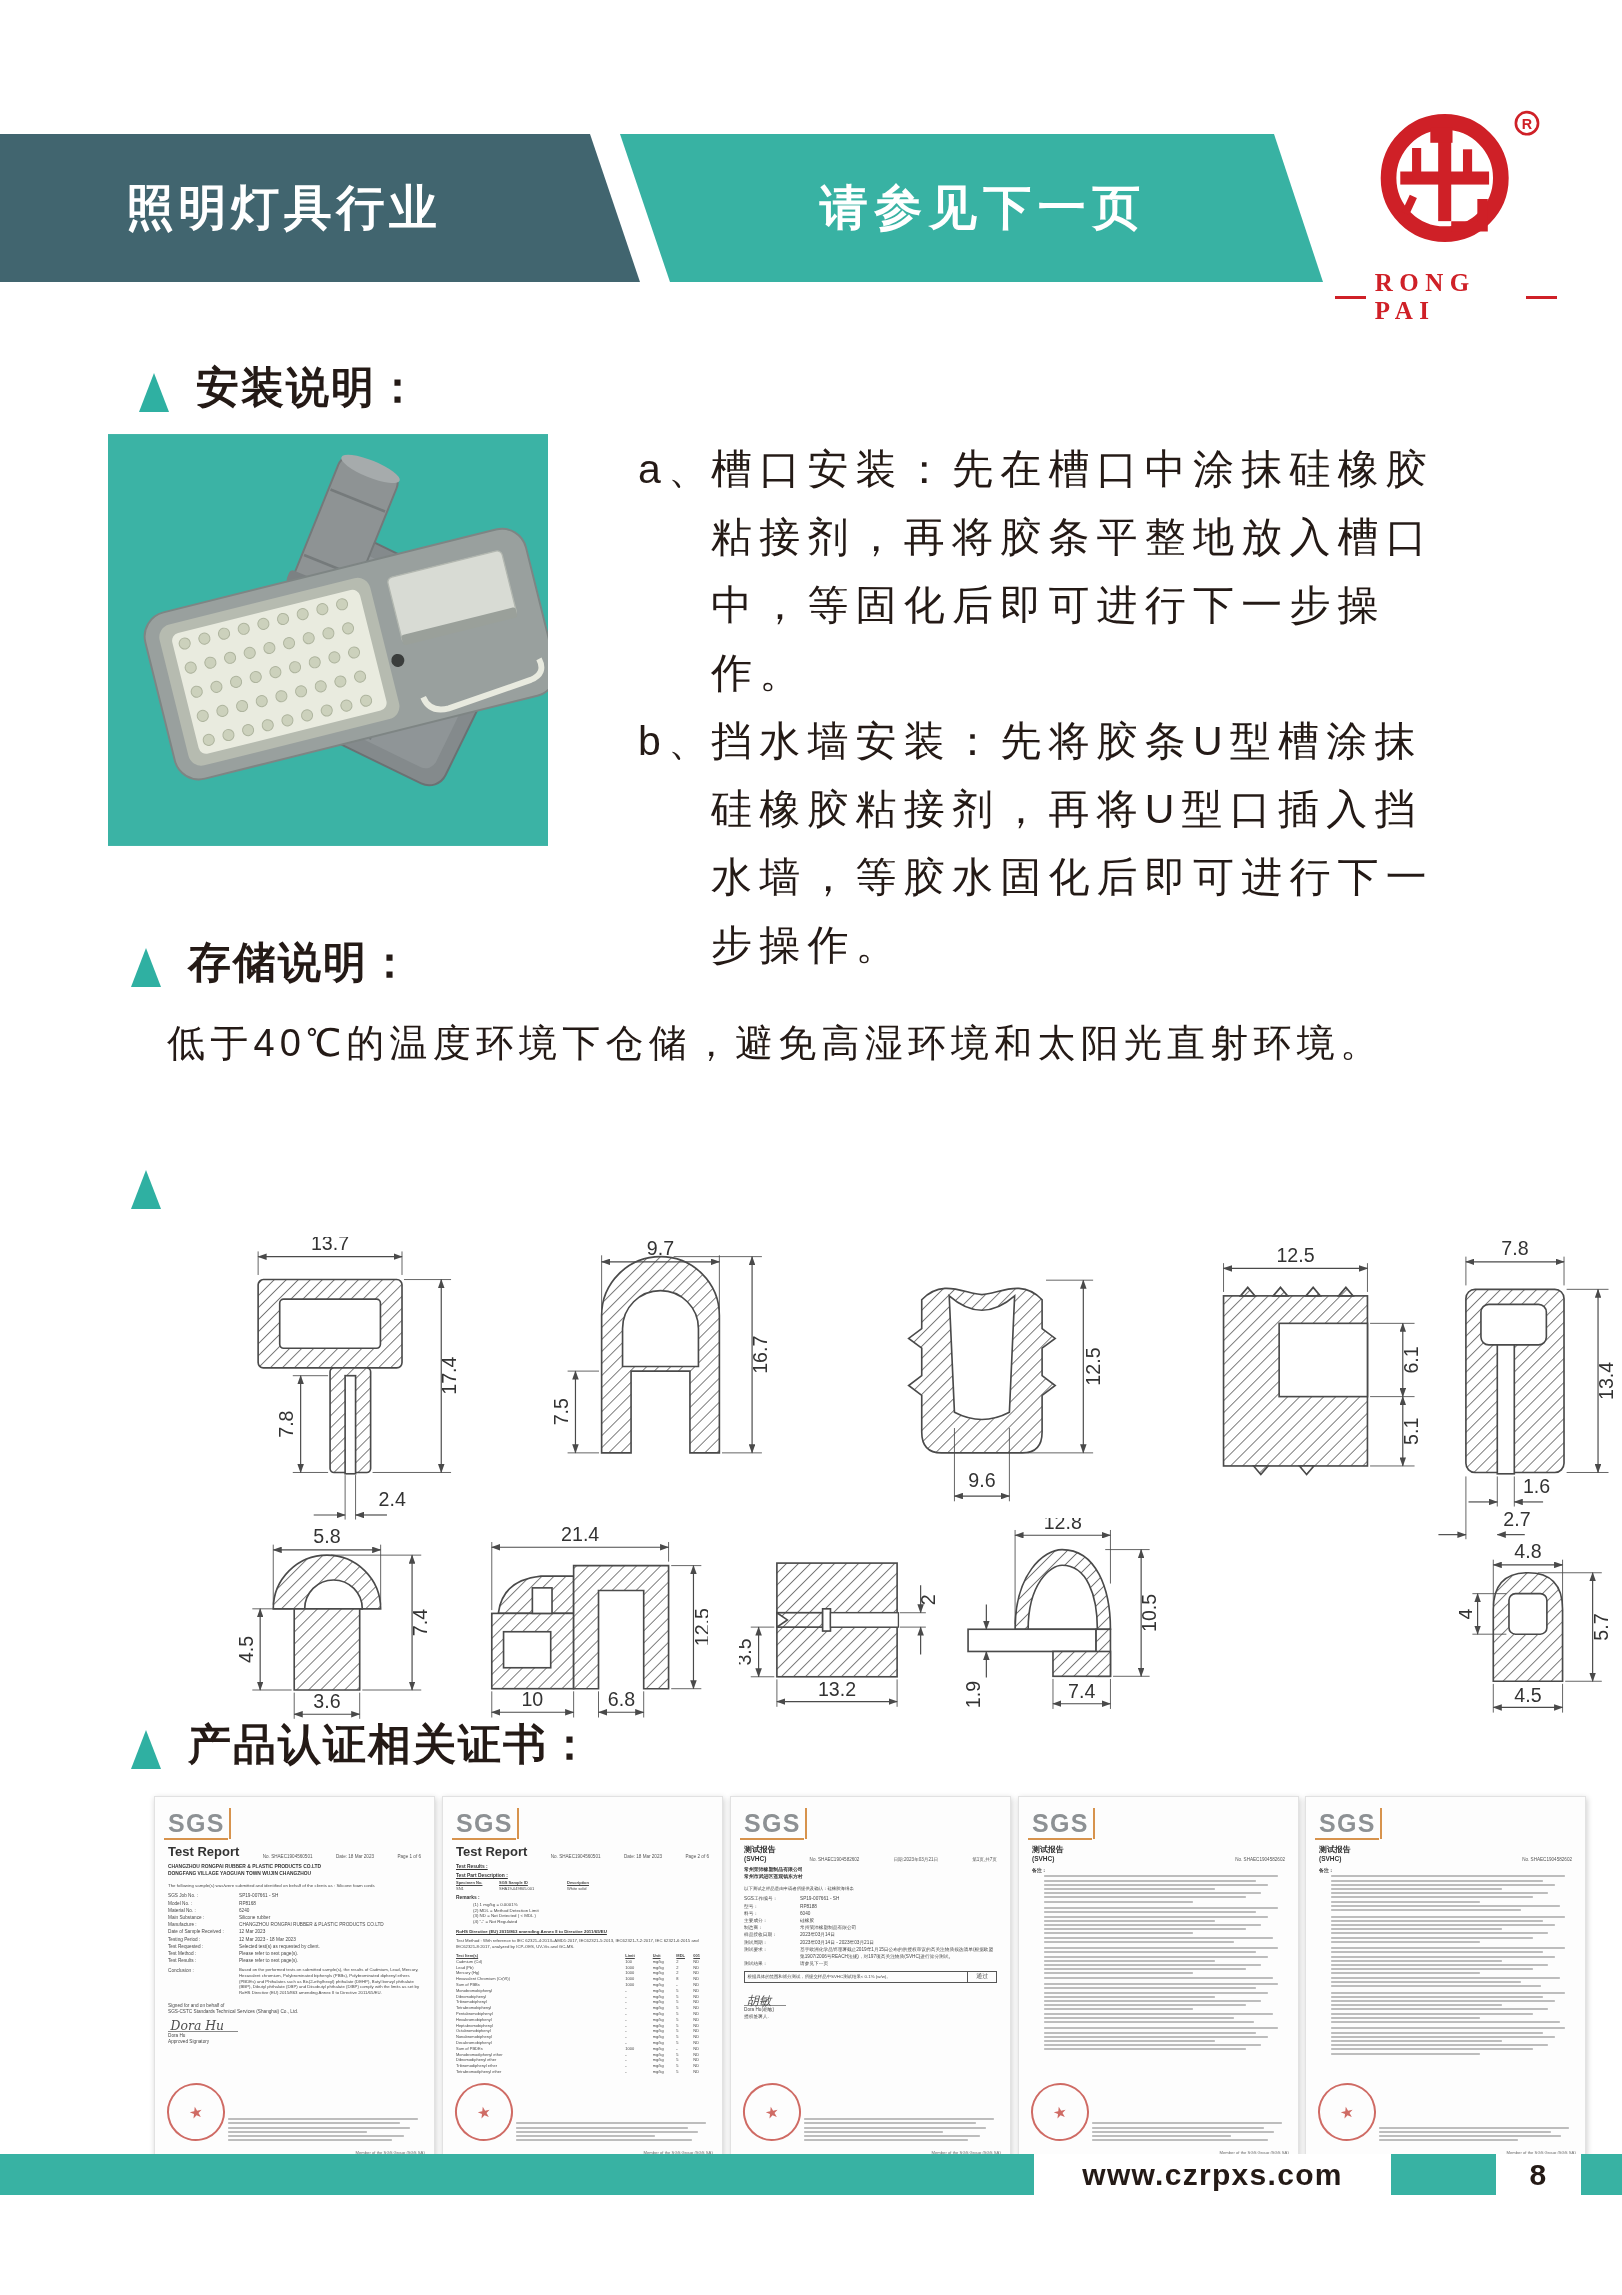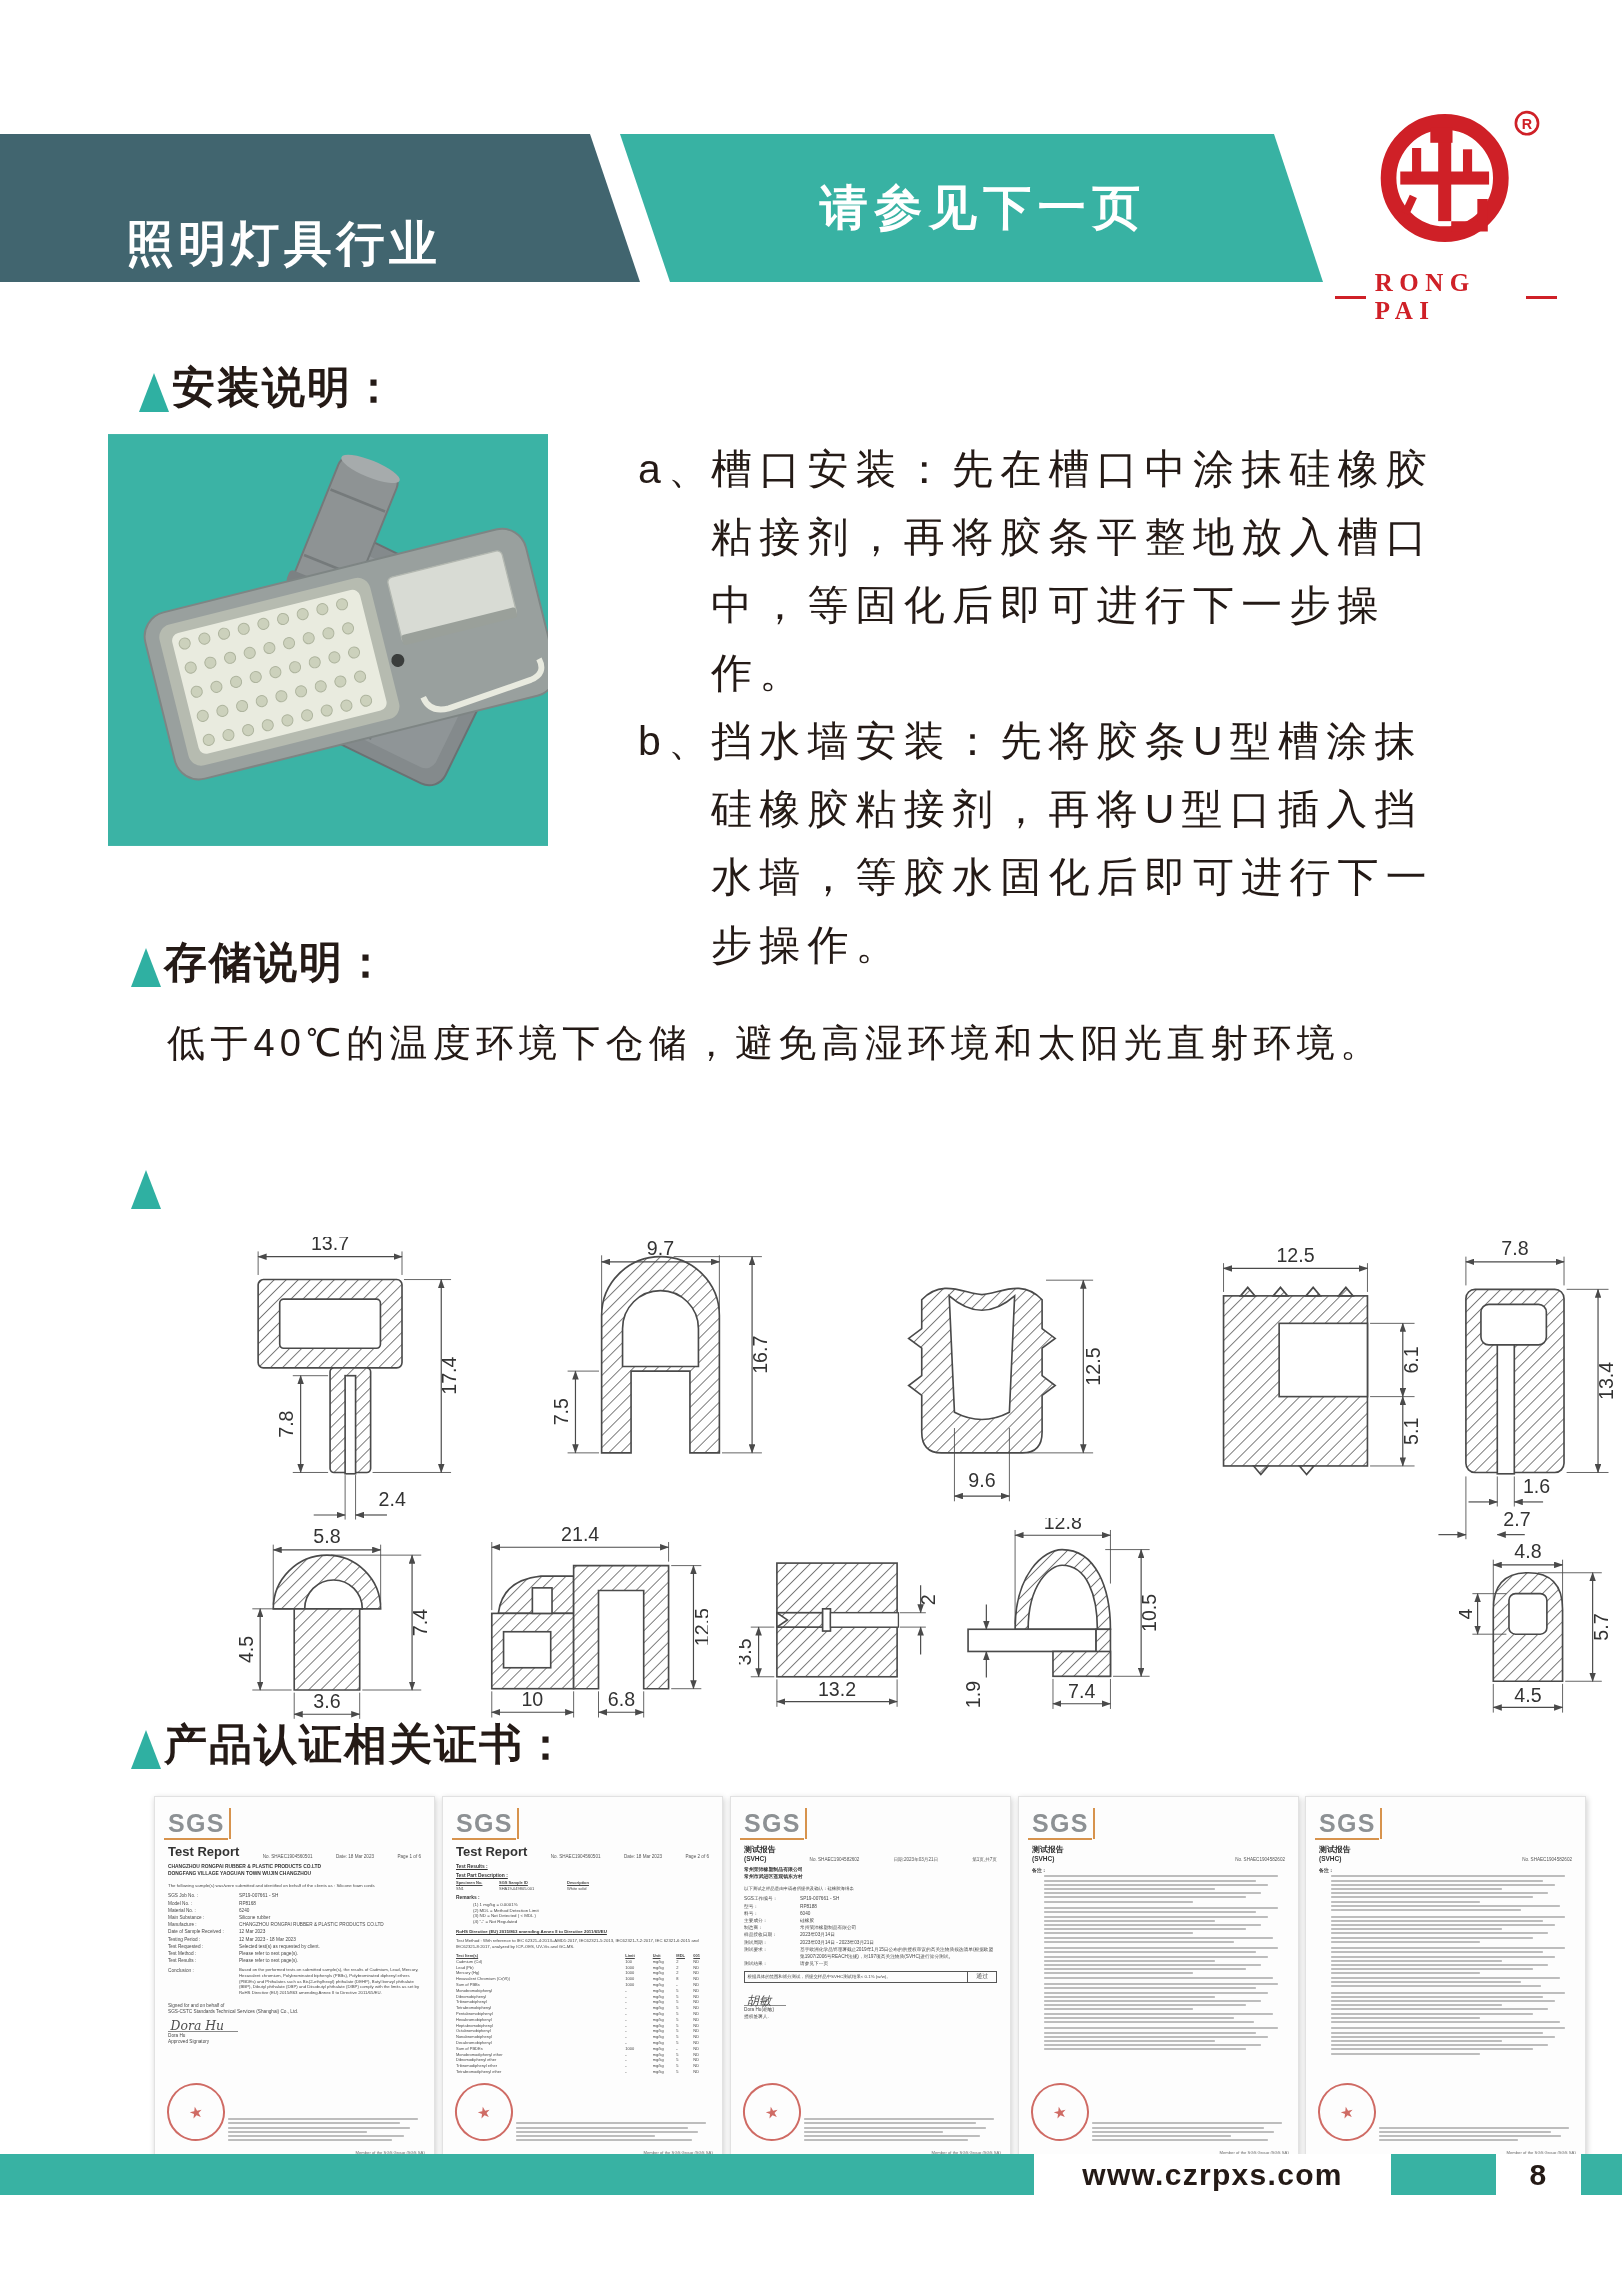--- a/index.html
+++ b/index.html
@@ -9,39 +9,39 @@
   }
   .abs{position:absolute;}
 
   
   .banner-left{
     left:0;top:134px;width:648px;height:148px;background:#41656f;
     clip-path:polygon(0 0,590px 0,640px 100%,0 100%);
   }
   .banner-left .bt{
     display:block;line-height:148px;padding-left:126px;
-    font-size:48px;font-weight:bold;color:#ffffff;letter-spacing:4.6px;margin-top:36px;
+    font-size:48px;font-weight:bold;color:#ffffff;letter-spacing:4.6px;
   }
   .banner-right{
     left:620px;top:134px;width:707px;height:148px;background:#38b2a3;
     clip-path:polygon(0 0,654px 0,703px 100%,50px 100%);
   }
   .banner-right .bt{
     display:block;line-height:148px;text-align:center;padding-left:19.6px;
     font-size:48px;font-weight:bold;color:#ffffff;letter-spacing:6.5px;
   }
 
   
   .logo-wrap{left:1335px;top:98px;width:222px;height:209px;}
   .logo-sub{display:flex;align-items:center;gap:9.2px;margin-top:5.2px;justify-content:center;}
   .logo-sub .dash{width:41px;height:3.3px;background:#cf2027;}
   .logo-sub .lname{color:#cf2027;font-size:25px;font-weight:bold;letter-spacing:6.5px;word-spacing:17px;font-family:"Liberation Serif",serif;}
 
   
-  .h{position:absolute;display:flex;align-items:flex-end;gap:3px;
+  .h{position:absolute;display:flex;align-items:flex-end;gap:27px;
      font-size:43px;font-weight:600;color:#241a16;letter-spacing:2px;}
   .tri{width:0;height:0;border-left:15px solid transparent;border-right:15px solid transparent;
        border-bottom:39px solid #2fb0a2;margin-bottom:5.2px;}
 
   
   .photo{left:108px;top:434px;width:440px;height:412px;}
   .inst-col{left:638px;top:435px;width:824px;font-size:41px;line-height:68px;letter-spacing:7.2px;color:#241a16;}
   .inst{position:relative;padding-left:73px;}
   .inst .mk{position:absolute;left:0;top:0;}
 

